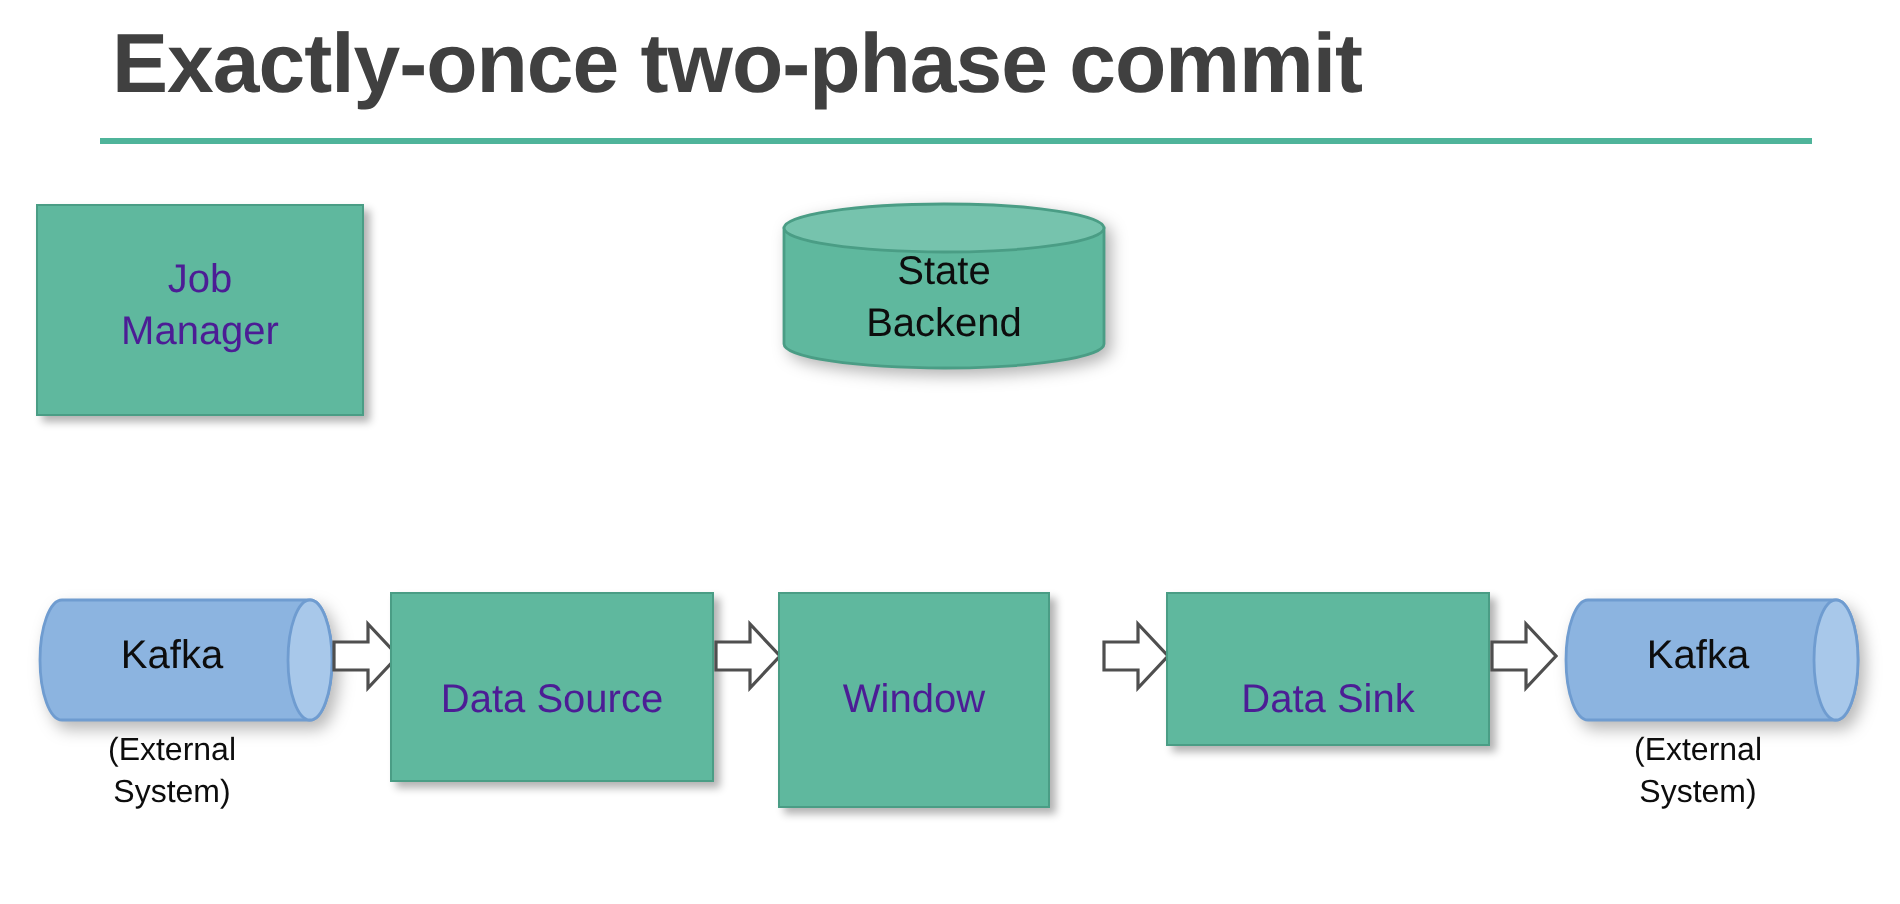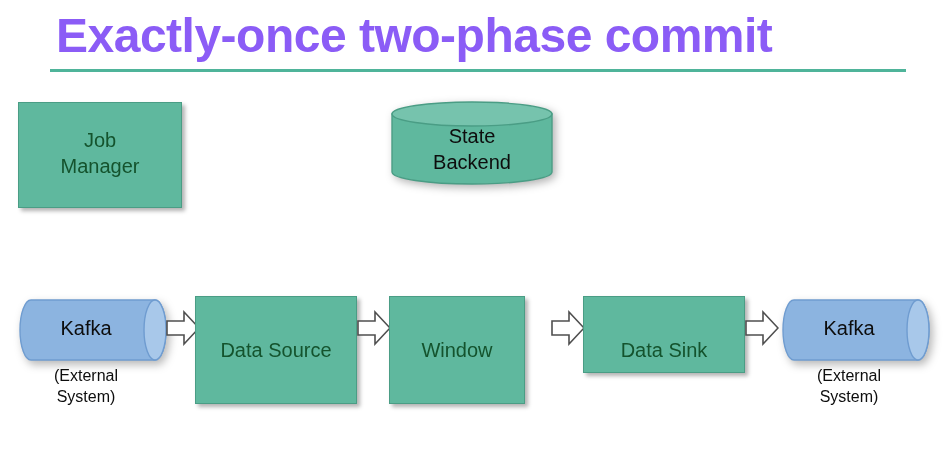--- a/index.html
+++ b/index.html
@@ -16,23 +16,23 @@
     height: 452px;
     background: #ffffff;
     overflow: hidden;
   }
 
   
   #title {
     position: absolute;
     left: 56px;
     top: 8px;
-    font-size: 48px;
+    font-size: 42px;
     font-weight: bold;
-    color: #8b5cf6;
+    color: #404040;
     letter-spacing: -0.5px;
     white-space: nowrap;
   }
   #title-rule {
     position: absolute;
     left: 50px;
     top: 69px;
     width: 856px;
     height: 3px;
     background: #4fb49a;
@@ -44,21 +44,21 @@
     background: #5fb89e;
     border: 1px solid #4a9d85;
     box-shadow: 3px 3px 4px rgba(0,0,0,0.30);
     box-sizing: border-box;
   }
   .box-label {
     position: absolute;
     left: 0;
     right: 0;
     text-align: center;
-    color: #14532d;
+    color: #4c1d95;
     font-size: 20px;
     line-height: 26px;
     white-space: pre-line;
   }
 
   
   .cyl-v {
     position: absolute;
     filter: drop-shadow(3px 3px 4px rgba(0,0,0,0.30));
   }
@@ -127,21 +127,21 @@
   </div>
   <div class="ext-label" style="left:19px; top:365px; width:134px;">(External
 System)</div>
 
   <div class="arrow" style="left:166px; top:310px;">
     <svg width="34" height="36" viewBox="0 0 34 36">
       <path d="M1,11 L18,11 L18,2 L33,18 L18,34 L18,25 L1,25 Z" fill="#ffffff" stroke="#4f4f4f" stroke-width="1.6" stroke-linejoin="miter"></path>
     </svg>
   </div>
 
-  <div class="proc-box" style="left:195px; top:296px; width:162px; height:108px;">
+  <div class="proc-box" style="left:195px; top:296px; width:162px; height:95px;">
     <div class="box-label" style="top:40px;">Data Source</div>
   </div>
 
   <div class="arrow" style="left:357px; top:310px;">
     <svg width="34" height="36" viewBox="0 0 34 36">
       <path d="M1,11 L18,11 L18,2 L33,18 L18,34 L18,25 L1,25 Z" fill="#ffffff" stroke="#4f4f4f" stroke-width="1.6" stroke-linejoin="miter"></path>
     </svg>
   </div>
 
   <div class="proc-box" style="left:389px; top:296px; width:136px; height:108px;">

